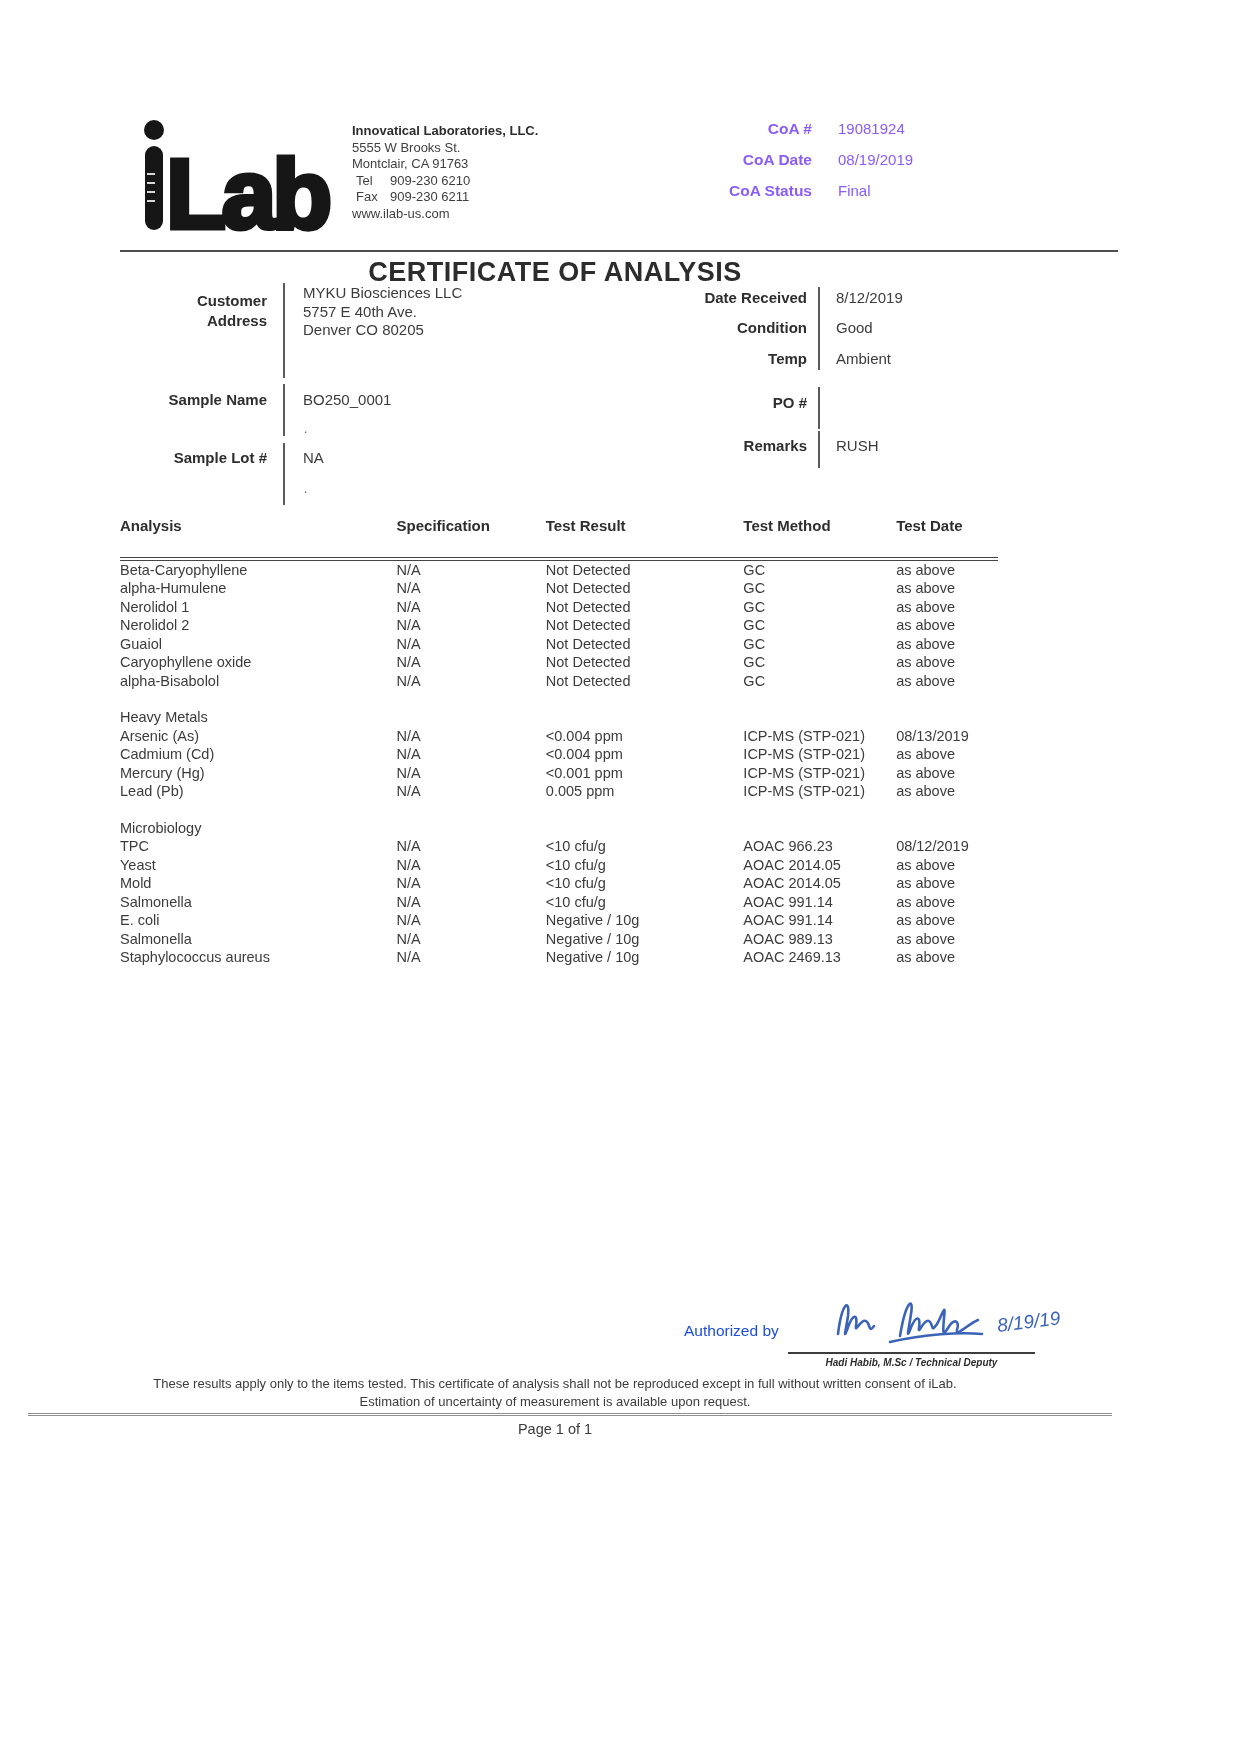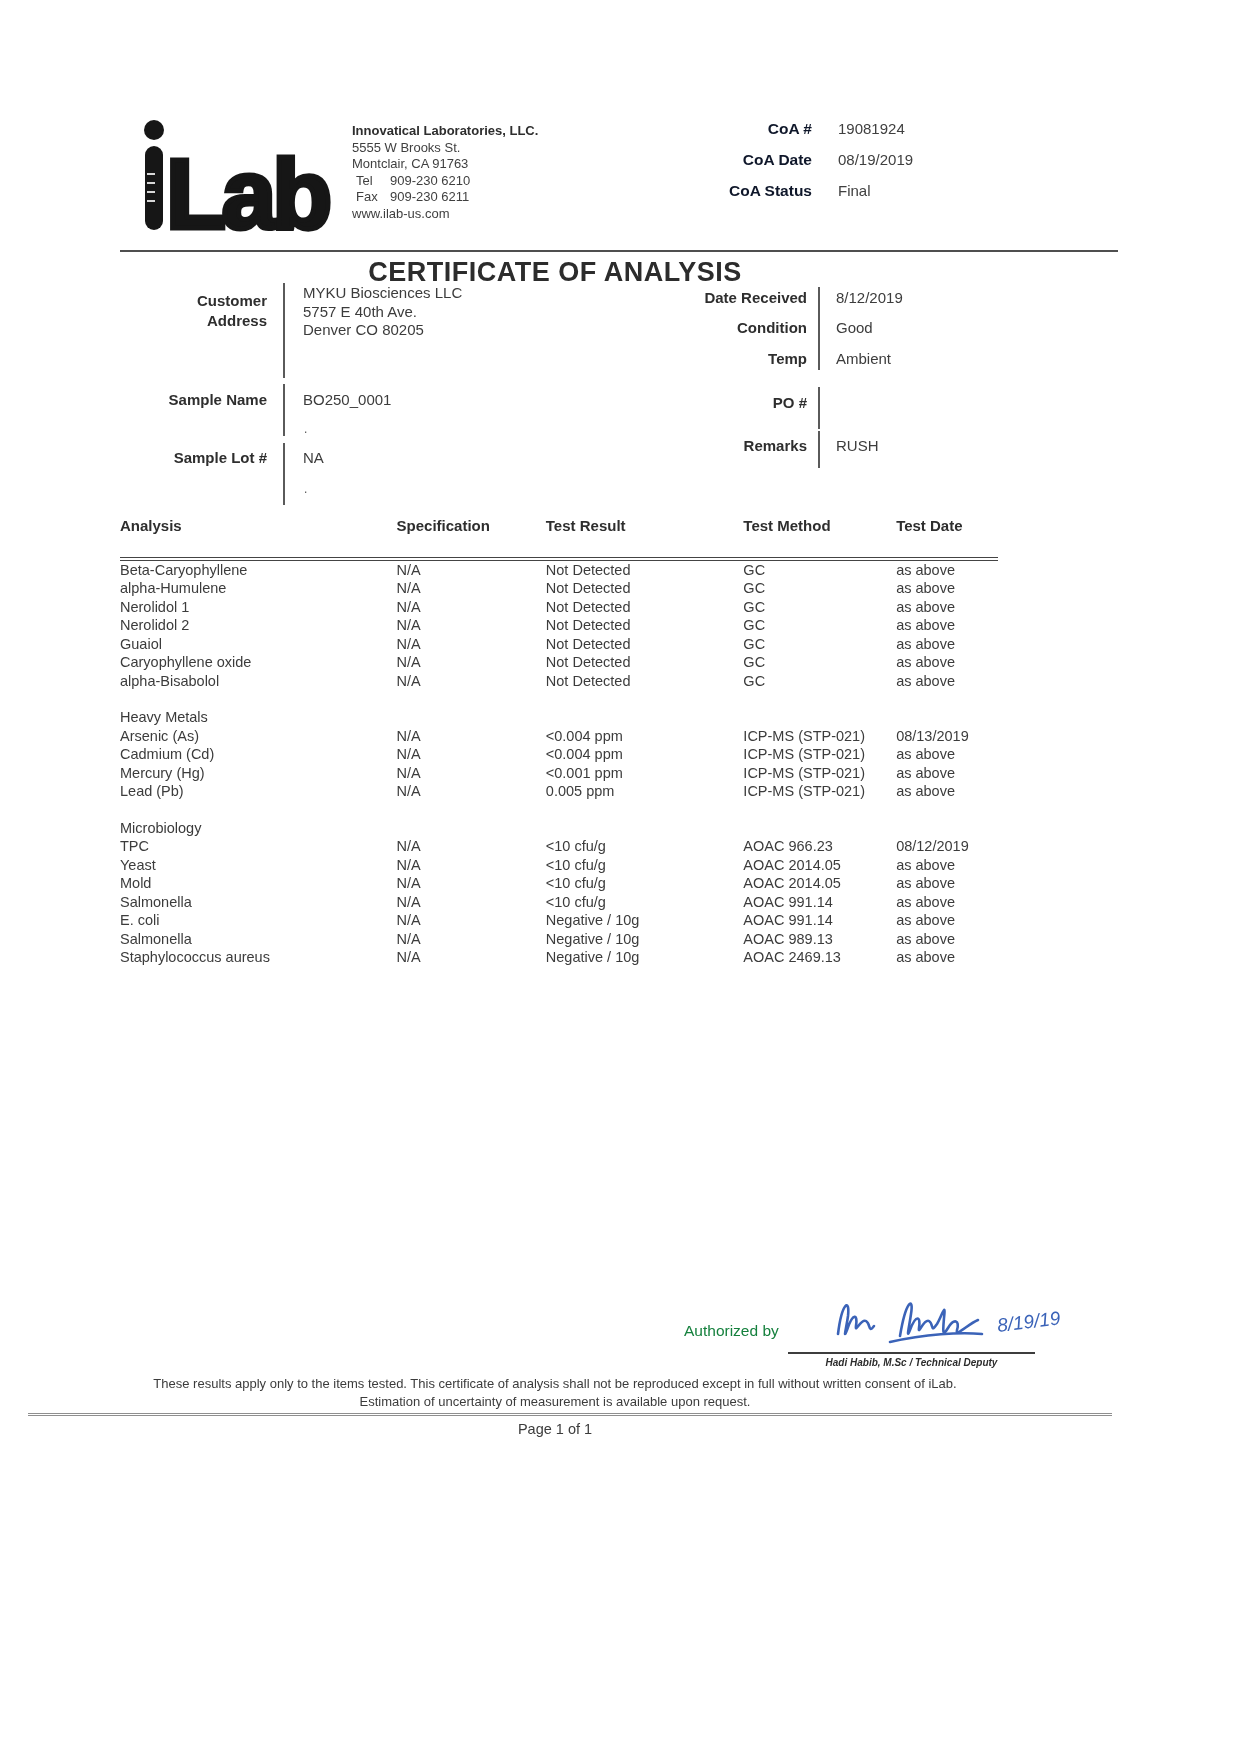--- a/index.html
+++ b/index.html
@@ -11,22 +11,22 @@
   }
   .abs { position:absolute; }
 
   
   .logo { left:138px; top:116px; }
   .lab-info { left:352px; top:123px; font-size:13px; line-height:16.5px; color:#3f3f3f; }
   .lab-info .lab-name { font-weight:bold; color:#2e2e2e; }
   .tf-label { display:inline-block; width:38px; padding-left:4px; }
   .coa-block { left:640px; top:120px; width:460px; }
   .coa-row { display:flex; margin-bottom:13px; }
-  .coa-label { width:172px; text-align:right; font-weight:bold; font-size:15.5px; color:#0f172a; }
-  .coa-value { margin-left:26px; font-size:15px; color:#404040; }
+  .coa-label { width:172px; text-align:right; font-weight:bold; font-size:15.5px; color:#8b5cf6; }
+  .coa-value { margin-left:26px; font-size:15px; color:#8b5cf6; }
 
   .header-rule { left:120px; top:250px; width:998px; height:2px; background:#4f4f4f; }
 
   .doc-title { left:120px; top:257px; width:870px; text-align:center;
     font-size:27px; font-weight:bold; letter-spacing:0.5px; color:#2c2c2c; }
 
   
   .ilabel { font-weight:bold; font-size:15px; color:#2e2e2e; text-align:right; width:147px; }
   .ivalue { font-size:15px; color:#3c3c3c; line-height:18.5px; }
   .vline { width:2px; background:#5a5a5a; }
@@ -40,21 +40,21 @@
     padding:0 0 23px 0; border-bottom:4px double #444;
   }
   table.results td {
     font-size:14.5px; color:#3c3c3c; line-height:15.5px;
     padding:1.5px 4px 1.5px 0; vertical-align:top; overflow:hidden; white-space:nowrap;
   }
   table.results tr.spacer td { height:18px; padding:0; }
   table.results tr.section td { color:#3a3a3a; }
 
   
-  .auth-label { left:684px; top:1322px; font-size:15.5px; color:#15803d; }
+  .auth-label { left:684px; top:1322px; font-size:15.5px; color:#1d4ed8; }
   .sig-line { left:788px; top:1352px; width:247px; height:2px; background:#3d3d3d; }
   .signer-title { left:788px; top:1357px; width:247px; text-align:center;
     font-size:10px; font-weight:bold; font-style:italic; color:#2d2d2d; }
   .sig-svg { left:830px; top:1290px; }
 
   
   .disclaimer1 { left:80px; top:1376px; width:950px; text-align:center; font-size:13px; color:#3c3c3c; }
   .disclaimer2 { left:120px; top:1394px; width:870px; text-align:center; font-size:13px; color:#3c3c3c; }
   .footer-rule { left:28px; top:1413px; width:1084px; height:3px;
     border-top:1px solid #8f8f8f; border-bottom:1px solid #8f8f8f; }

